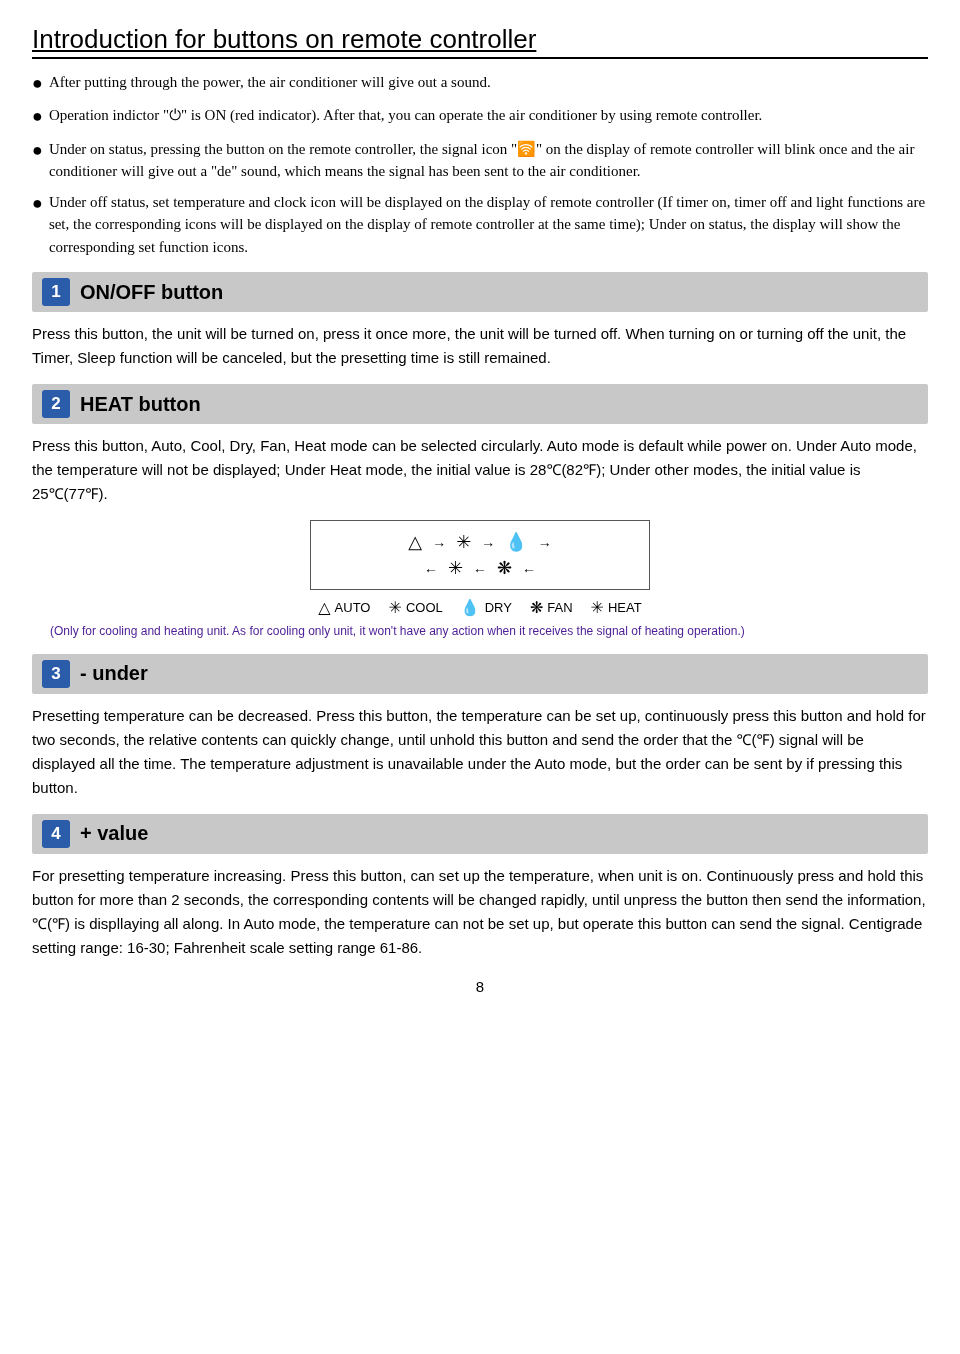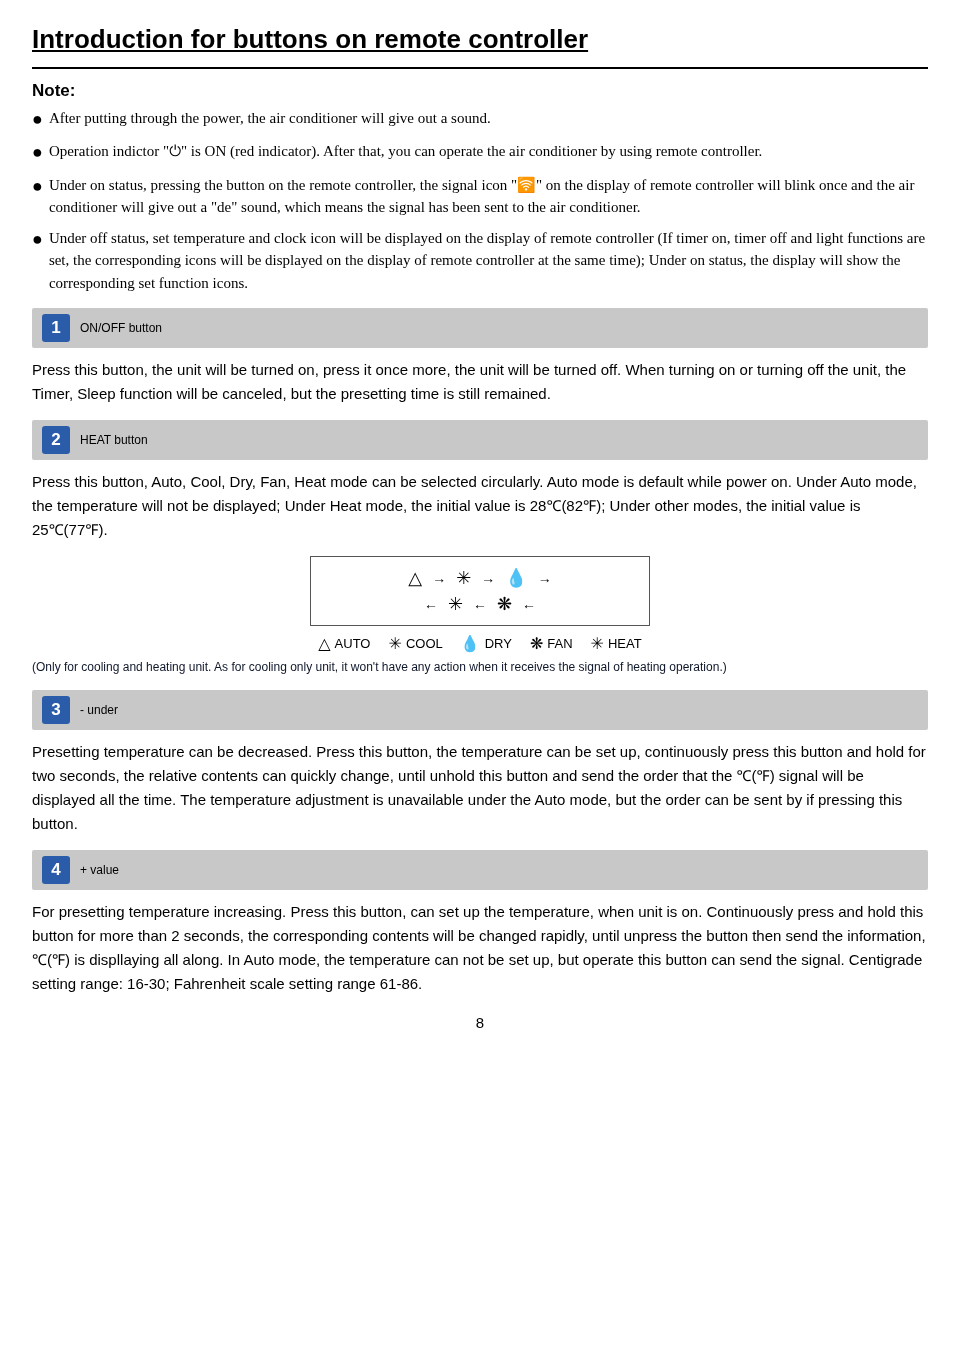--- a/index.html
+++ b/index.html
@@ -7,24 +7,24 @@
       font-family: Arial, sans-serif;
       font-size: 15px;
       background: #fff;
       color: #000;
       padding: 24px 32px 32px 32px;
       max-width: 960px;
       margin: 0 auto;
     }
     h1 {
       font-size: 26px;
-      font-weight: bold;
+      font-weight: normal;
       text-decoration: underline;
       border-bottom: 2px solid #000;
-      padding-bottom: 12px;
+      padding-bottom: 2px;
       margin-bottom: 12px;
       line-height: 1.2;
     }
     .note-section {
       margin-bottom: 14px;
     }
     .note-title {
       font-weight: bold;
       font-size: 17px;
       margin-bottom: 6px;
@@ -60,22 +60,22 @@
       width: 28px;
       height: 28px;
       display: flex;
       align-items: center;
       justify-content: center;
       border-radius: 3px;
       margin-right: 10px;
       flex-shrink: 0;
     }
     .section-title {
-      font-size: 12px;
-      font-weight: normal;
+      font-size: 20px;
+      font-weight: bold;
     }
     .section-body {
       margin-bottom: 10px;
       line-height: 1.6;
     }
     .mode-diagram {
       display: flex;
       flex-direction: column;
       align-items: center;
       margin: 14px 0 6px 0;
@@ -111,35 +111,35 @@
       gap: 4px;
     }
     .mode-icon {
       font-size: 16px;
     }
     .cooling-note {
       font-size: 12px;
       margin-top: 4px;
       margin-bottom: 4px;
       line-height: 1.4;
-      color: #0f172a;
+      color: #4c1d95;
+      margin-left: 18px;
     }
     .page-number {
       text-align: center;
       margin-top: 18px;
       font-size: 15px;
     }
   </style>
 </head>
 <body>
 
 <h1>Introduction for buttons on remote controller</h1>
 
 <div class="note-section">
-  <div class="note-title">Note:</div>
 
   <div class="bullet-item">
     <span class="bullet-dot">●</span>
     <span class="bullet-text">After putting through the power, the air conditioner will give out a sound.</span>
   </div>
 
   <div class="bullet-item">
     <span class="bullet-dot">●</span>
     <span class="bullet-text">Operation indictor "⏻" is ON (red indicator). After that, you can operate the air conditioner by using remote controller.</span>
   </div>

